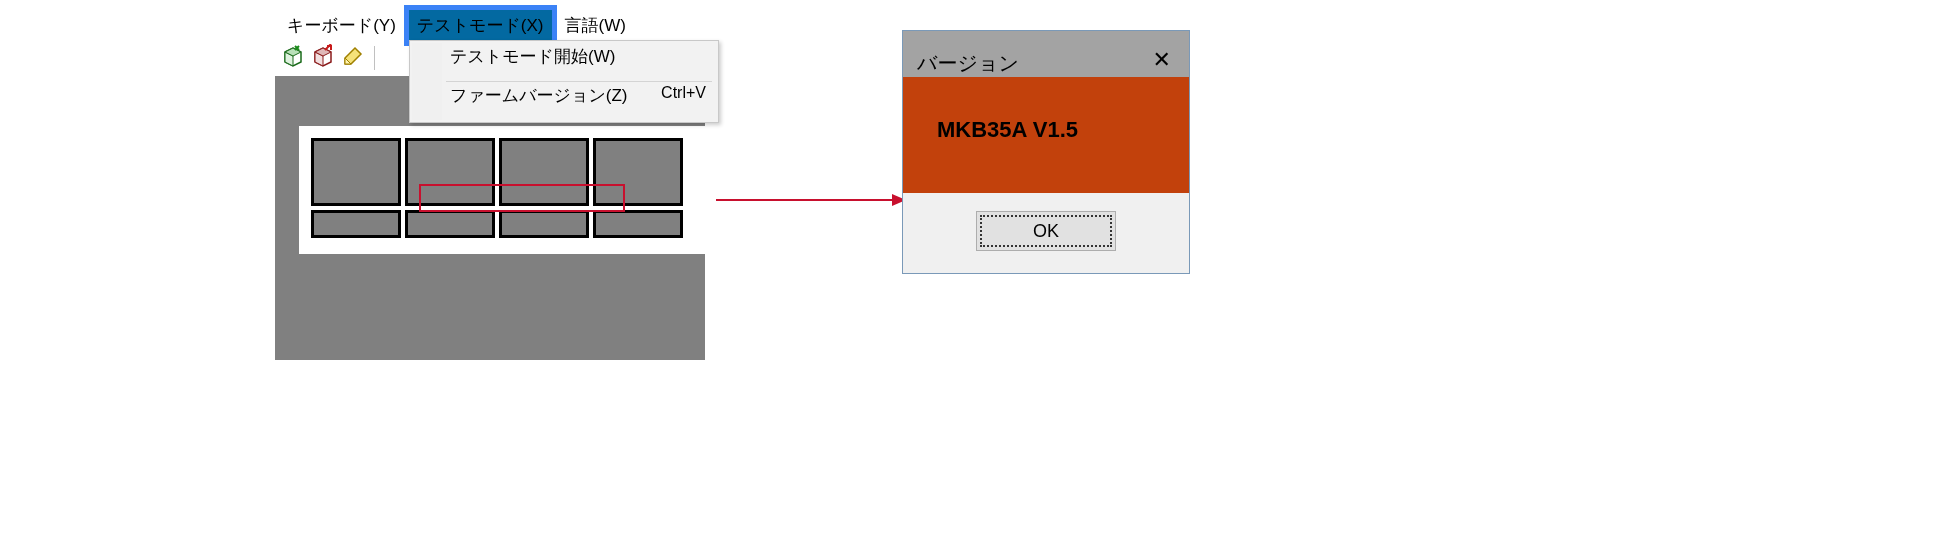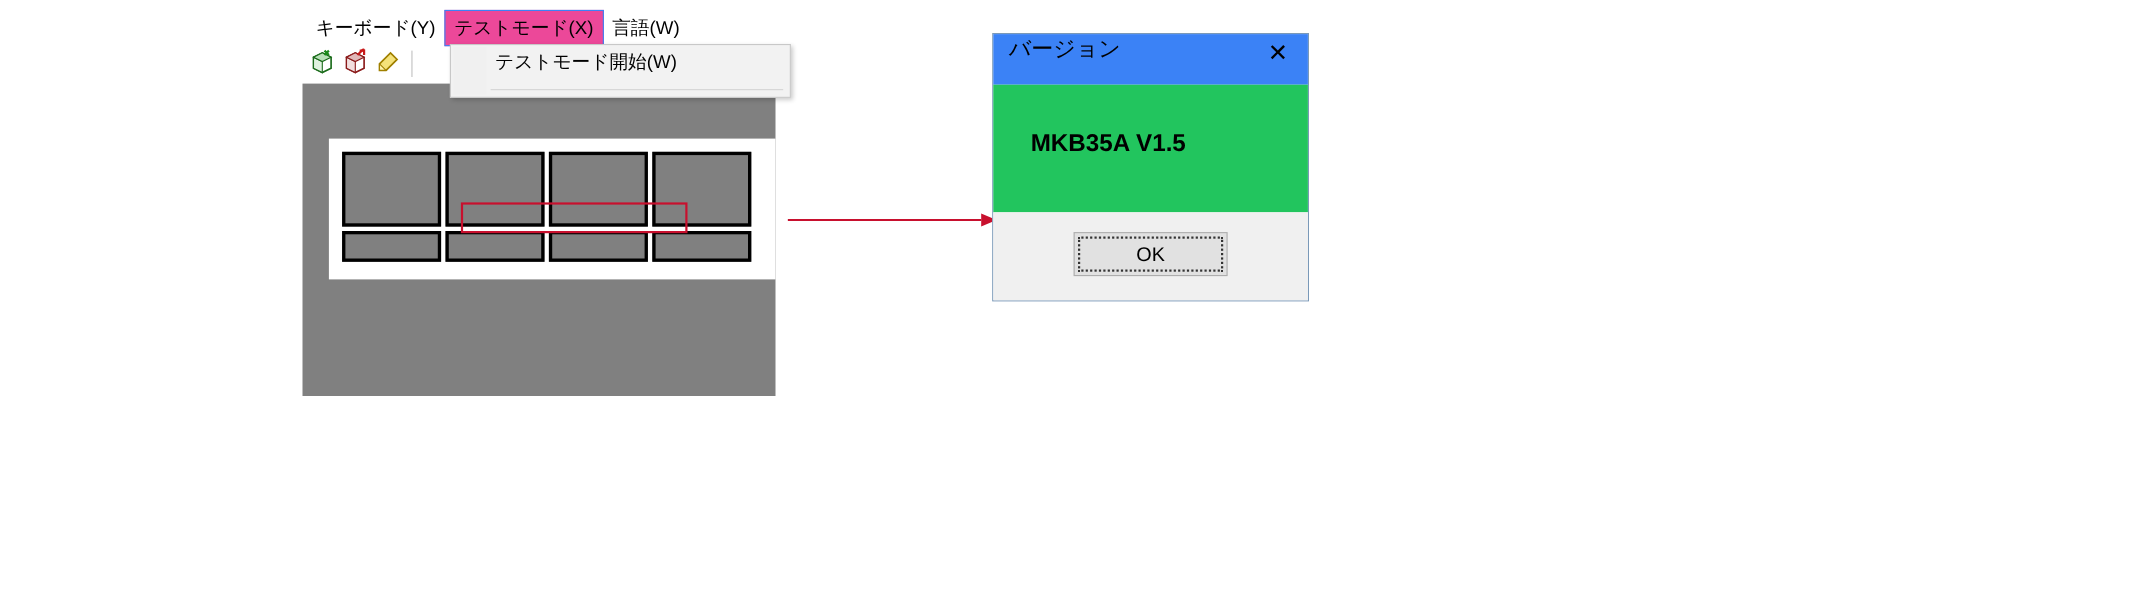--- a/index.html
+++ b/index.html
@@ -27,22 +27,22 @@
     background: #fff;
     padding: 0 4px;
   }
   .menubar-item {
     padding: 4px 8px;
     font-size: 17px;
     color: #000;
     cursor: default;
   }
   .menubar-item.active {
-    background: #ec4899;
-    border: 1px solid #3b82f6;
+    background: #0369a1;
+    border: 5px solid #3b82f6;
   }
   .toolbar {
     display: flex;
     align-items: center;
     height: 36px;
     background: #fff;
     padding: 4px 6px;
     gap: 6px;
   }
   .toolbar-sep {
@@ -132,38 +132,38 @@
   .dialog {
     position: absolute;
     left: 902px;
     top: 30px;
     width: 288px;
     background: #fff;
     border: 1px solid #7a99b8;
   }
   .dialog-titlebar {
     display: flex;
-    align-items: flex-start;
+    align-items: flex-end;
     justify-content: space-between;
     height: 46px;
     padding: 0 10px 0 14px;
-    background: #3b82f6;
+    background: #a3a3a3;
     font-size: 20px;
   }
   .dialog-close {
     font-size: 22px;
     font-family: Arial, sans-serif;
     cursor: default;
     padding: 4px 8px;
   }
   .dialog-body {
     padding: 40px 20px 50px 34px;
     font-size: 22px;
     font-weight: bold;
-    background: #22c55e;
+    background: #c2410c;
     min-height: 100px;
   }
   .dialog-footer {
     background: #f0f0f0;
     padding: 18px 22px 22px;
     display: flex;
     justify-content: center;
   }
   .ok-button {
     width: 140px;
@@ -231,20 +231,24 @@
   </div>
 </div>
 
 <div class="dropdown">
   <div class="dropdown-leftbar"></div>
   <div class="dropdown-inner">
     <div class="dropdown-item">
       <span>テストモード開始(W)</span>
     </div>
     <div class="dropdown-sep"></div>
+    <div class="dropdown-item">
+      <span>ファームバージョン(Z)</span>
+      <span class="shortcut">Ctrl+V</span>
+    </div>
   </div>
 </div>
 
 <div class="highlight-box" style="left:419px; top:184px; width:206px; height:28px;"></div>
 
 <svg class="arrow-svg" viewBox="0 0 190 20">
   <line x1="0" y1="10" x2="176" y2="10" stroke="#c8102e" stroke-width="2"></line>
   <polygon points="176,4 190,10 176,16" fill="#c8102e"></polygon>
 </svg>
 

